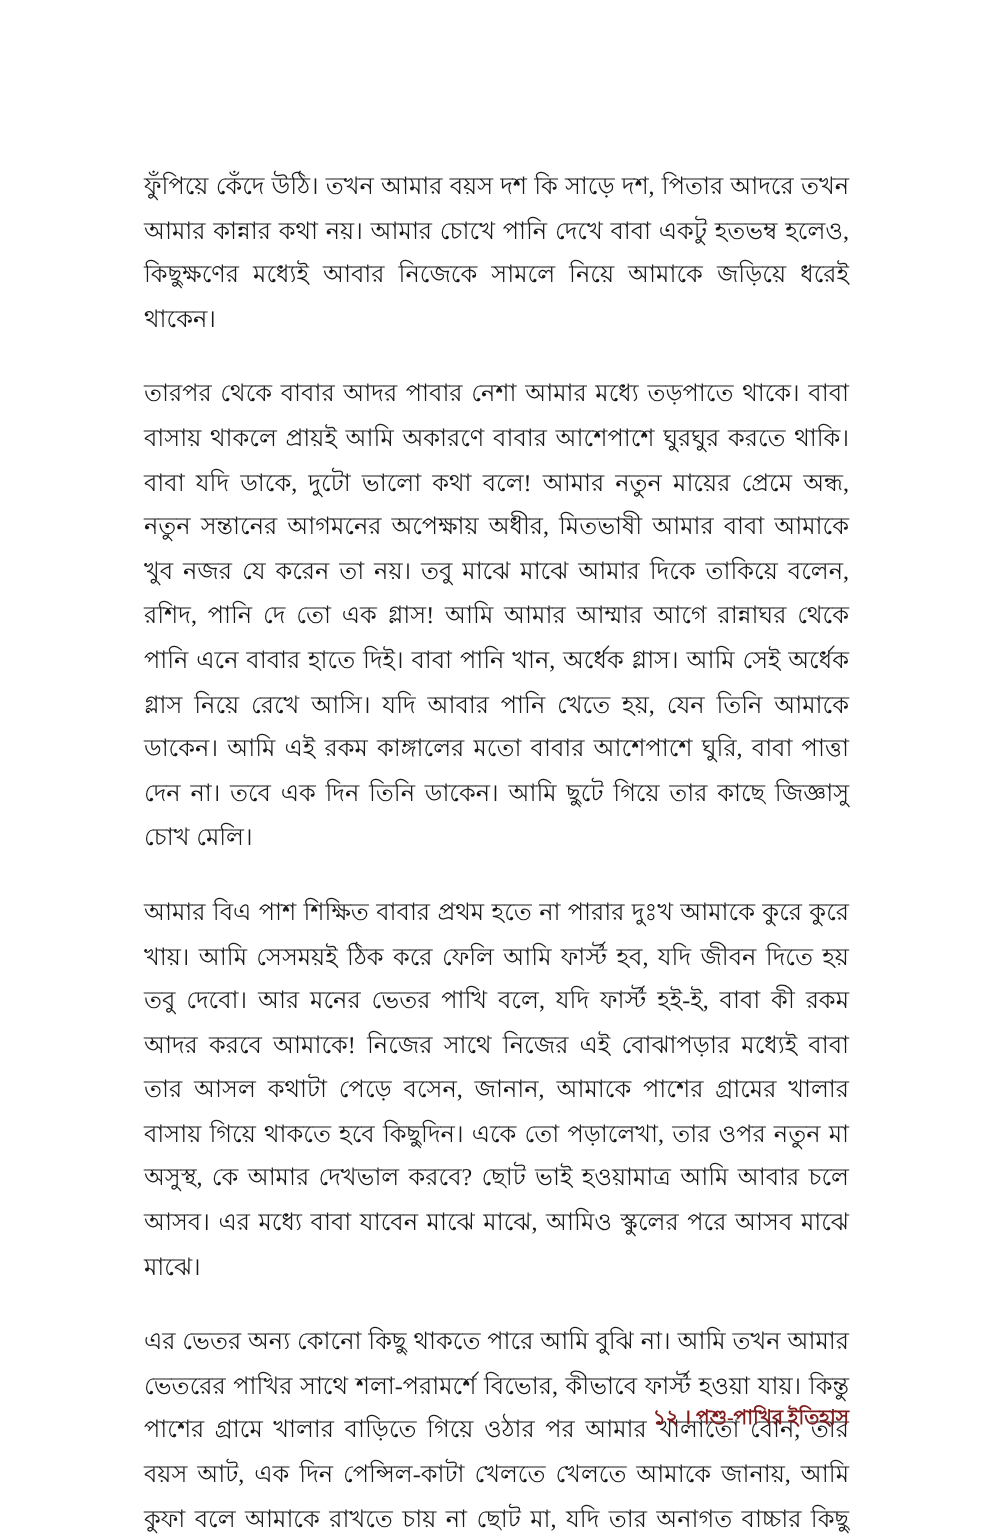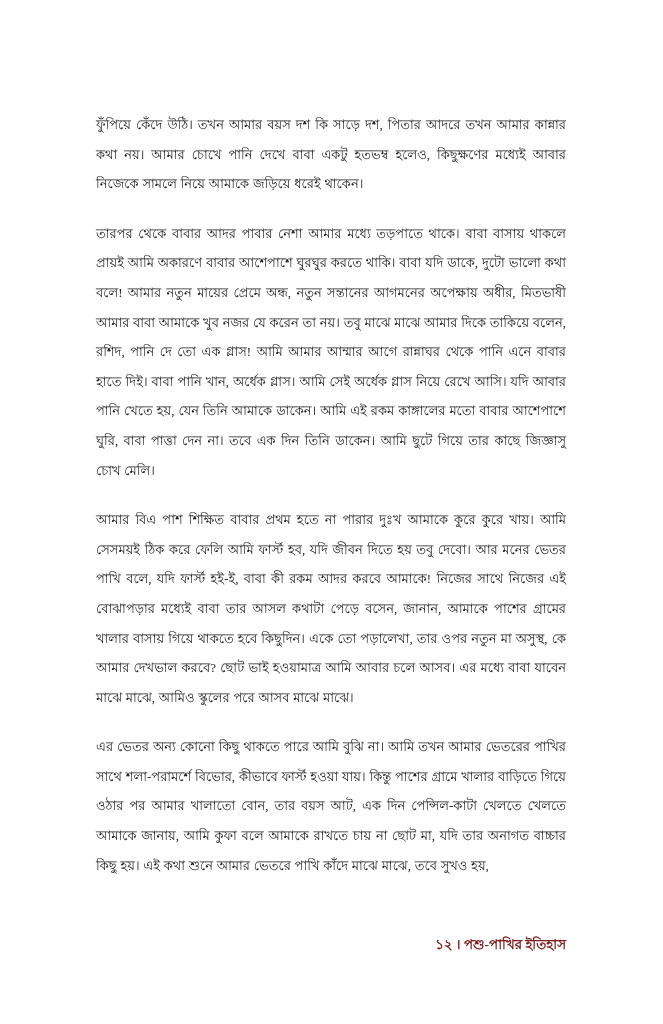--- a/index.html
+++ b/index.html
@@ -20,21 +20,21 @@
 
   .text-block {
     position: absolute;
     left: 96px;
     top: 110px;
     width: 470px;
   }
 
   .paragraph {
     font-family: "Liberation Serif", "DejaVu Serif", serif;
-    font-size: 13px;
+    font-size: 16px;
     line-height: 29.6px;
     color: #1a1a1a;
     text-align: justify;
     text-justify: inter-word;
     margin: 0 0 20px 0;
     word-spacing: 0.5px;
     -webkit-font-feature-settings: "kern" 1;
     font-feature-settings: "kern" 1;
     hyphens: none;
   }

